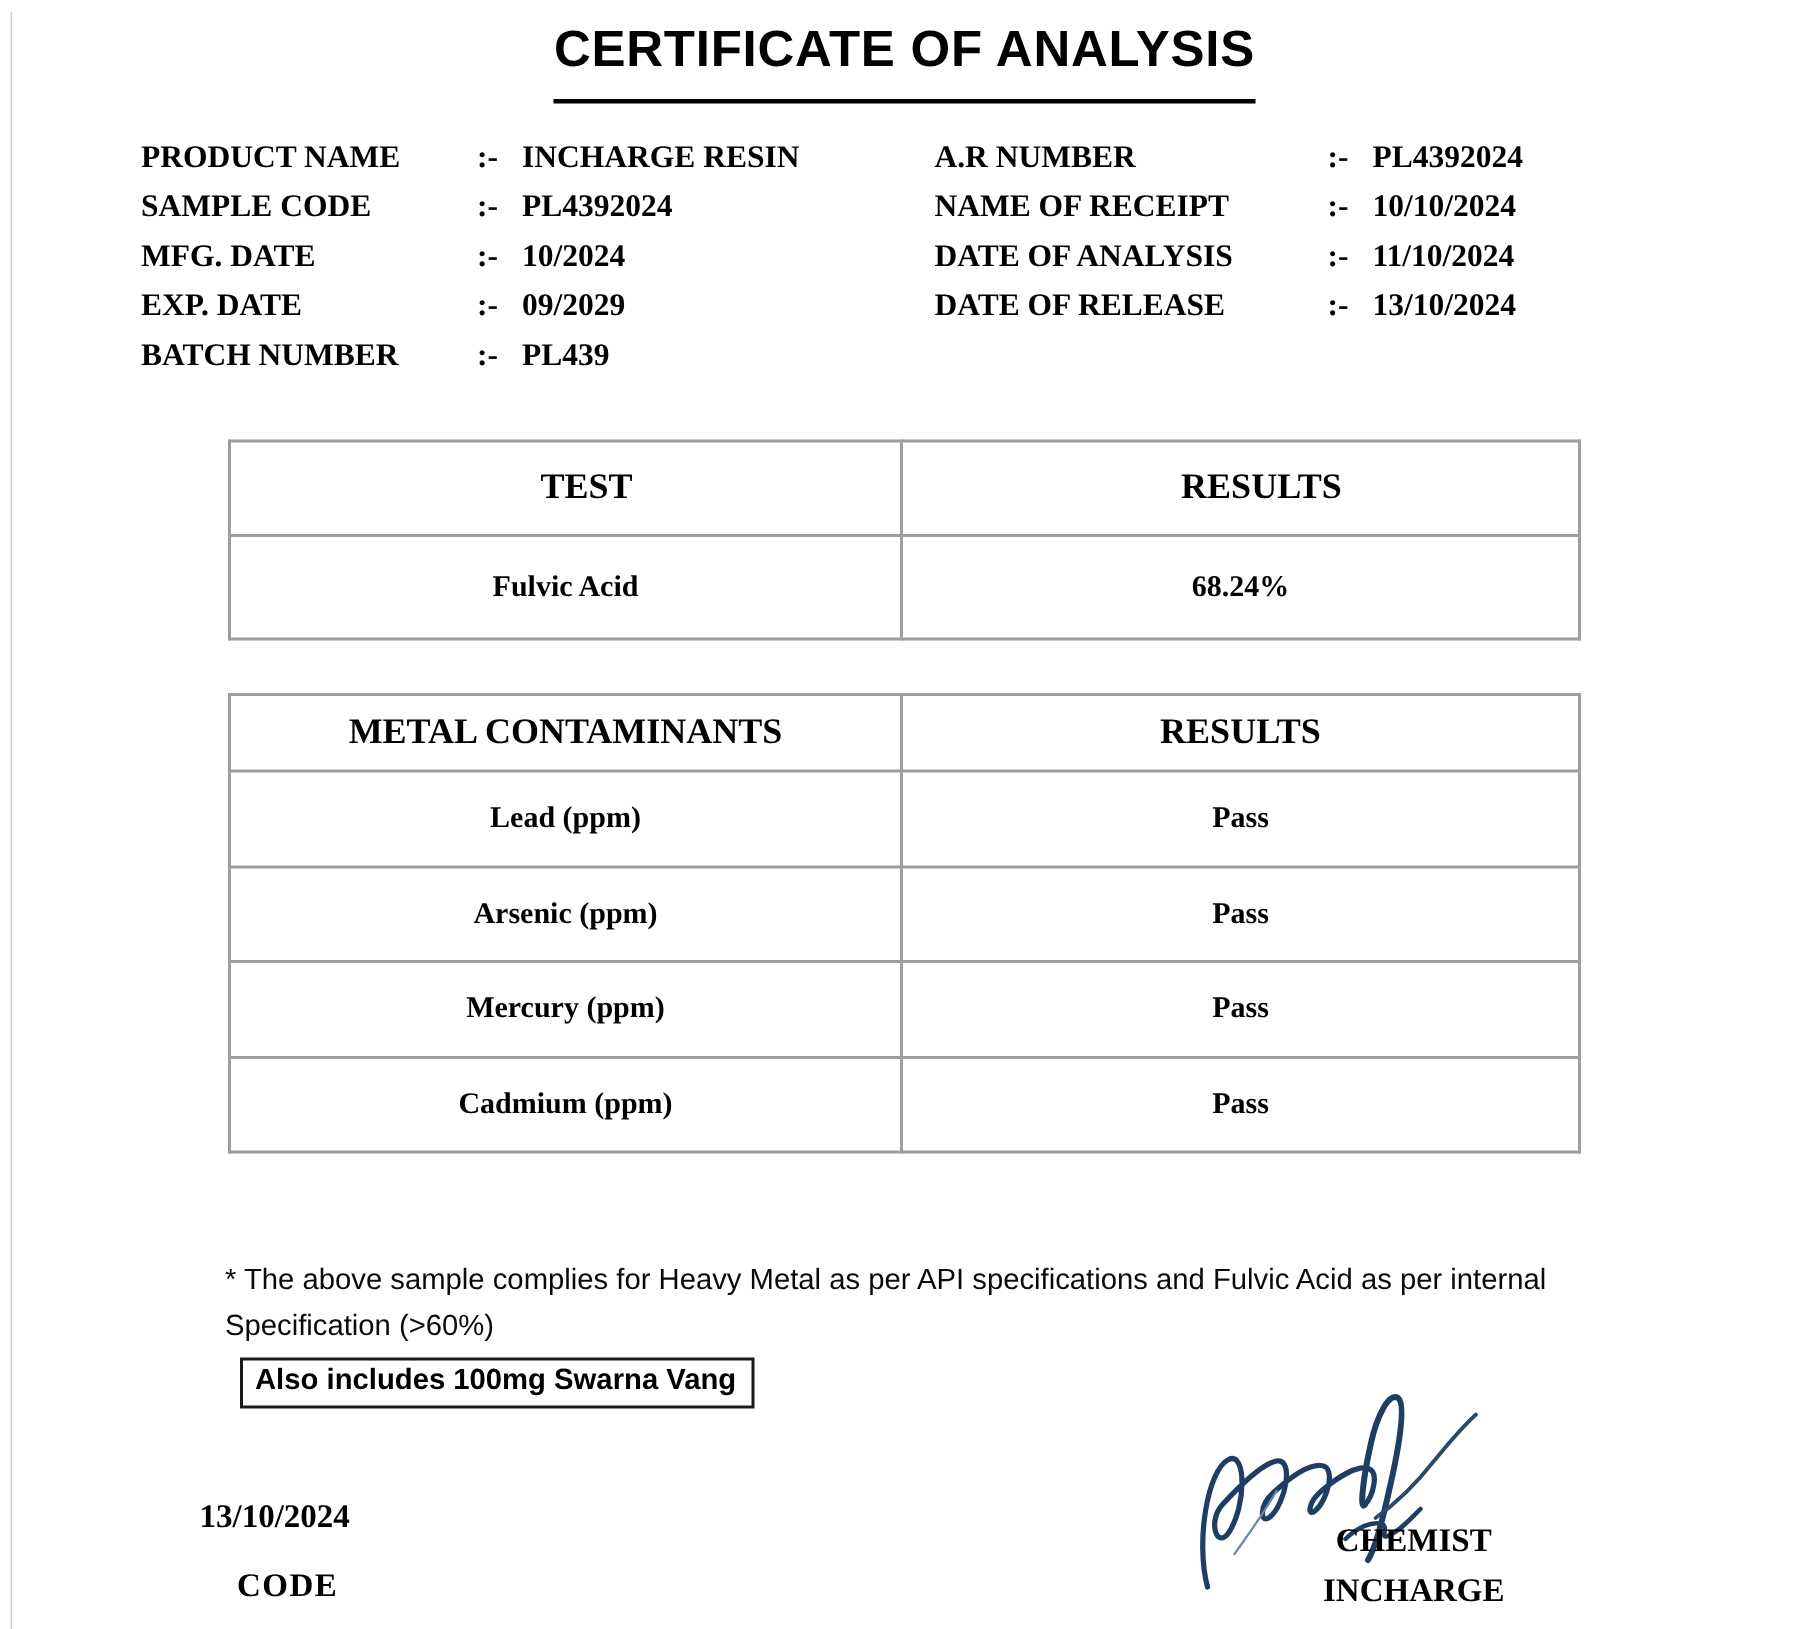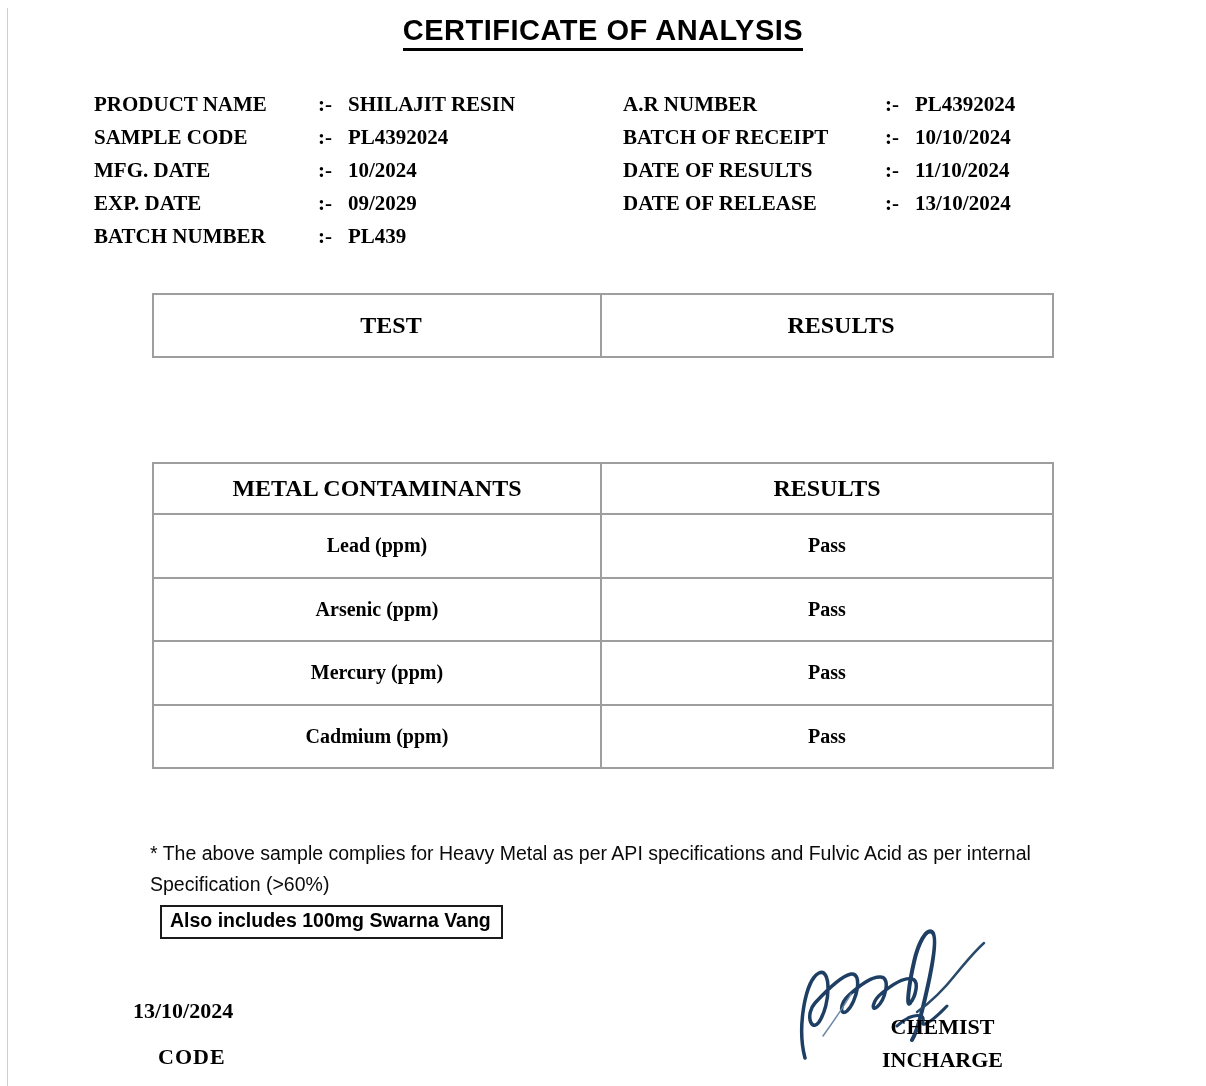--- a/index.html
+++ b/index.html
@@ -5,22 +5,22 @@
   * { margin:0; padding:0; box-sizing:border-box; }
   html,body { width:1206px; height:1086px; background:#ffffff; }
   body { position:relative; font-family:"Liberation Serif", serif; color:#000; overflow:hidden; }
 
   .edge-line { position:absolute; left:7px; top:8px; bottom:0; width:1px; background:#cfcfcf; }
 
   .title-wrap { position:absolute; top:14px; left:0; width:100%; text-align:center; }
   .title {
     display:inline-block;
     font-family:"Liberation Sans", sans-serif;
-    font-weight:bold; font-size:29px; letter-spacing:0.5px;
-    border-bottom:3px solid #000; padding-bottom:1px;
+    font-weight:bold; font-size:34px; letter-spacing:0.5px;
+    border-bottom:3px solid #000; padding-bottom:13px;
   }
 
   .info { position:absolute; font-weight:bold; font-size:21px; }
   .info .row { display:flex; height:33px; align-items:center; white-space:nowrap; }
   .info-left  { left:94px;  top:88px; }
   .info-right { left:623px; top:88px; }
   .info-left  .lbl { width:224px; }
   .info-right .lbl { width:262px; }
   .info .sep { width:30px; }
 
@@ -70,21 +70,21 @@
 <div class="edge-line"></div>
 
 <div class="title-wrap">
   <span class="title">CERTIFICATE OF ANALYSIS</span>
 </div>
 
 <div class="info info-left">
   <div class="row">
     <span class="lbl">PRODUCT NAME</span>
     <span class="sep">:-</span>
-    <span class="val">SHILAJIT RESIN</span>
+    <span class="val">INCHARGE RESIN</span>
   </div>
   <div class="row">
     <span class="lbl">SAMPLE CODE</span>
     <span class="sep">:-</span>
     <span class="val">PL4392024</span>
   </div>
   <div class="row">
     <span class="lbl">MFG. DATE</span>
     <span class="sep">:-</span>
     <span class="val">10/2024</span>
@@ -101,45 +101,49 @@
   </div>
 </div>
 
 <div class="info info-right">
   <div class="row">
     <span class="lbl">A.R NUMBER</span>
     <span class="sep">:-</span>
     <span class="val">PL4392024</span>
   </div>
   <div class="row">
-    <span class="lbl">BATCH OF RECEIPT</span>
+    <span class="lbl">NAME OF RECEIPT</span>
     <span class="sep">:-</span>
     <span class="val">10/10/2024</span>
   </div>
   <div class="row">
-    <span class="lbl">DATE OF RESULTS</span>
+    <span class="lbl">DATE OF ANALYSIS</span>
     <span class="sep">:-</span>
     <span class="val">11/10/2024</span>
   </div>
   <div class="row">
     <span class="lbl">DATE OF RELEASE</span>
     <span class="sep">:-</span>
     <span class="val">13/10/2024</span>
   </div>
 </div>
 
 <table class="tbl tbl-test">
   <colgroup>
       <col style="width:448px">
       <col style="width:452px">
     </colgroup>
   <tbody>
       <tr>
     <th>TEST</th>
     <th>RESULTS</th>
+  </tr>
+  <tr>
+    <td>Fulvic Acid</td>
+    <td>68.24%</td>
   </tr>
 </tbody>
   </table>
 
 <table class="tbl tbl-metal">
   <colgroup>
       <col style="width:448px">
       <col style="width:452px">
     </colgroup>
   <tbody>

